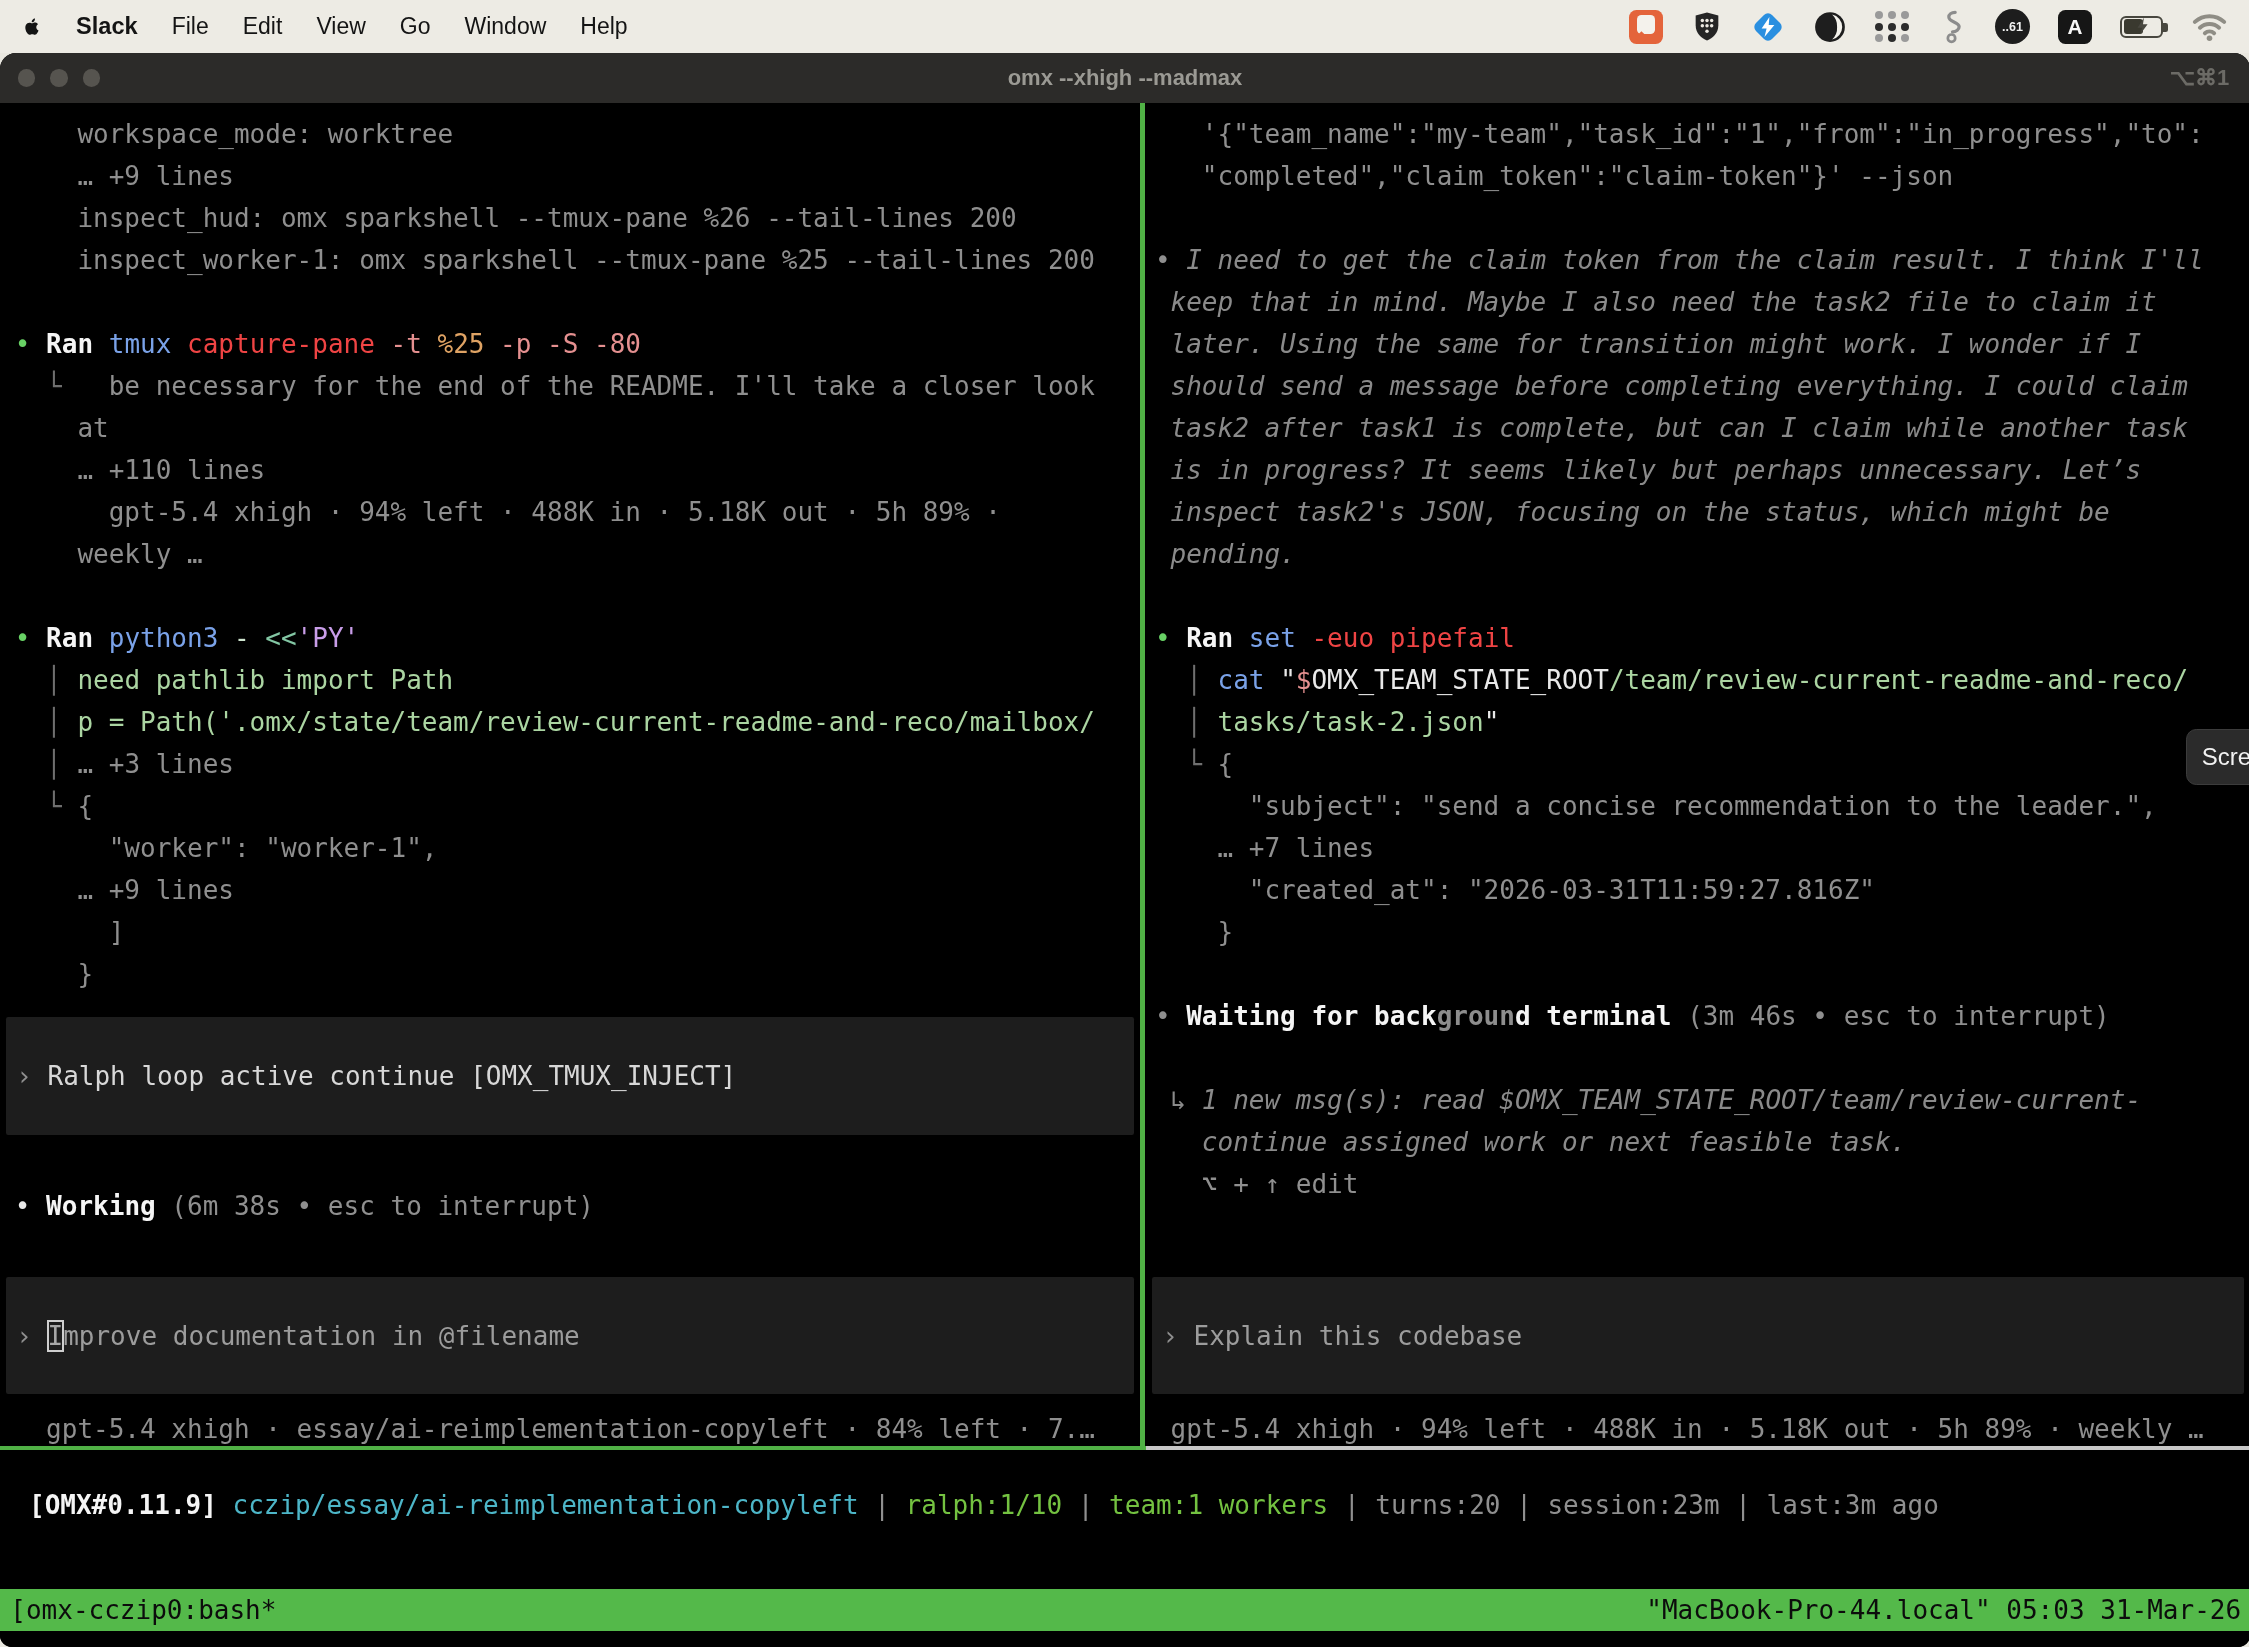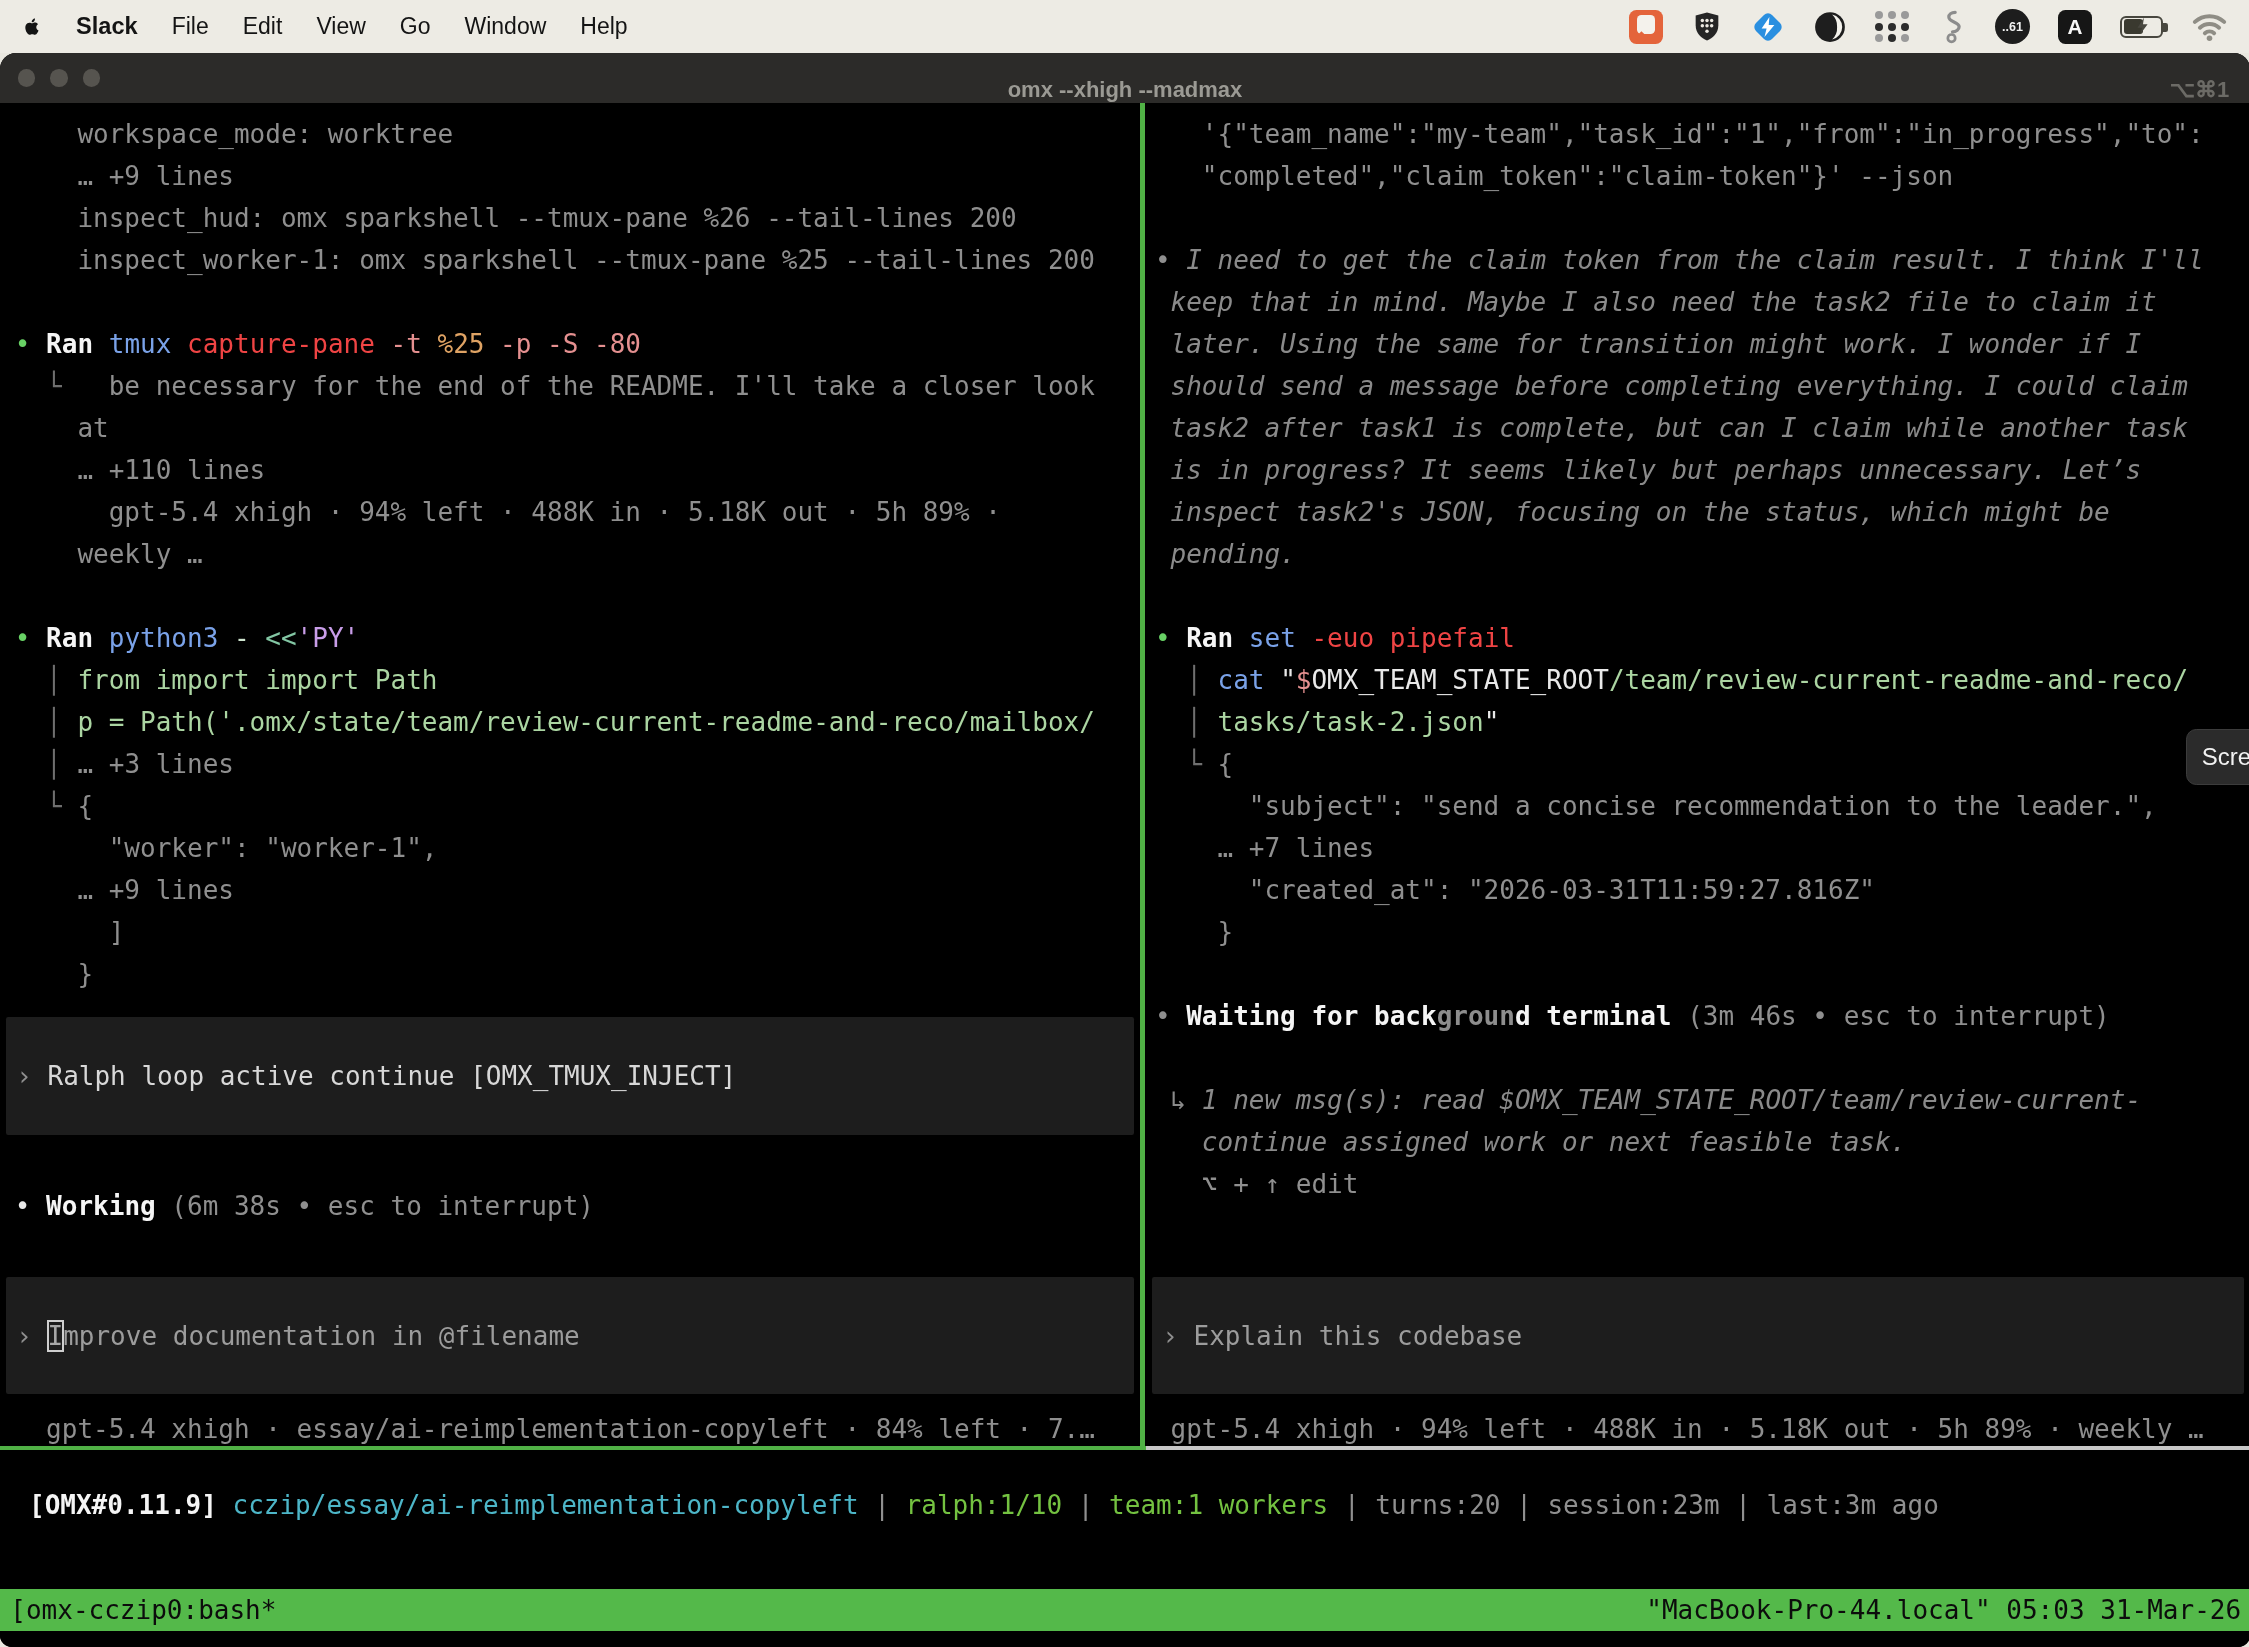--- a/index.html
+++ b/index.html
@@ -31,21 +31,21 @@
   .ic-batt { width:43px; height:22px; border:2.2px solid #48473f; border-radius:5.9px; position:relative; }
   .ic-batt::after { content:""; position:absolute; right:-6.6px; top:5.2px; width:4.4px; height:8.9px;
      background:#48473f; border-radius:0 2.2px 2.2px 0; }
   .ic-batt .fill { position:absolute; left:1.5px; top:1.5px; bottom:1.5px; width:19px; background:#3a392f; border-radius:3px; }
   .ic-batt svg { position:absolute; left:10.3px; top:-2.2px; }
 
   
   .window { position:absolute; top:53px; left:0; width:2250px; height:1594px;
     border-radius:16px 16px 11.8px 11.8px; overflow:hidden; background:#000; }
   .titlebar { position:relative; height:50px; background:#2c2b29; display:flex;
-    align-items:flex-end; justify-content:center; }
+    align-items:center; justify-content:center; }
   .tl-dots { position:absolute; left:17.7px; top:16px; display:flex; gap:14.8px; }
   .tl-dots i { width:17.7px; height:17.7px; border-radius:50%; background:#56544f; display:block; }
   .tl-title { font-size:22px; font-weight:600; color:#9b9a94; }
   .tl-shortcut { position:absolute; right:20.7px; font-size:22px; font-weight:600; color:#6c6b66; }
 
   
   .terminal { position:absolute; top:50px; left:0; width:2250px; height:1544px; background:#000;
     font-family:"DejaVu Sans Mono", monospace; font-size:26px; overflow:hidden; }
   .pane { position:absolute; top:0; height:1343px; overflow:hidden; }
   .pane-left { left:0; width:1140px; }
@@ -197,21 +197,21 @@
           <div class="tline"><span class="c-dim">    inspect_worker-1: omx sparkshell --tmux-pane %25 --tail-lines 200</span></div>
           <div class="tline"></div>
           <div class="tline"><span class="c-bgreen">• </span><span class="c-boldwhite">Ran </span><span class="c-blue">tmux</span><span class="c-peri"> capture-pane</span><span class="c-pink"> -t</span><span class="c-orange"> %25</span><span class="c-pink"> -p -S -80</span></div>
           <div class="tline"><span class="c-guide">  └   </span><span class="c-dim">be necessary for the end of the README. I'll take a closer look</span></div>
           <div class="tline"><span class="c-dim">    at</span></div>
           <div class="tline"><span class="c-dim">    … +110 lines</span></div>
           <div class="tline"><span class="c-dim">      gpt-5.4 xhigh · 94% left · 488K in · 5.18K out · 5h 89% ·</span></div>
           <div class="tline"><span class="c-dim">    weekly …</span></div>
           <div class="tline"></div>
           <div class="tline"><span class="c-bgreen">• </span><span class="c-boldwhite">Ran </span><span class="c-blue">python3</span><span class="c-mint"> - </span><span class="c-teal">&lt;&lt;</span><span class="c-purple">'PY'</span></div>
-          <div class="tline"><span class="c-guide">  │ </span><span class="c-green">from import import Path</span></div>
+          <div class="tline"><span class="c-guide">  │ </span><span class="c-green">need pathlib import Path</span></div>
           <div class="tline"><span class="c-guide">  │ </span><span class="c-green">p = Path('.omx/state/team/review-current-readme-and-reco/mailbox/</span></div>
           <div class="tline"><span class="c-guide">  │ </span><span class="c-dim">… +3 lines</span></div>
           <div class="tline"><span class="c-guide">  └ </span><span class="c-dim">{</span></div>
           <div class="tline"><span class="c-dim">      "worker": "worker-1",</span></div>
           <div class="tline"><span class="c-dim">    … +9 lines</span></div>
           <div class="tline"><span class="c-dim">      ]</span></div>
           <div class="tline"><span class="c-dim">    }</span></div>
         </div>
         <div class="sec panel" style="top: 914px; height: 118px;">
           <div class="tline"><span class="c-dim">› </span><span class="c-light">Ralph loop active continue [OMX_TMUX_INJECT]</span></div>

